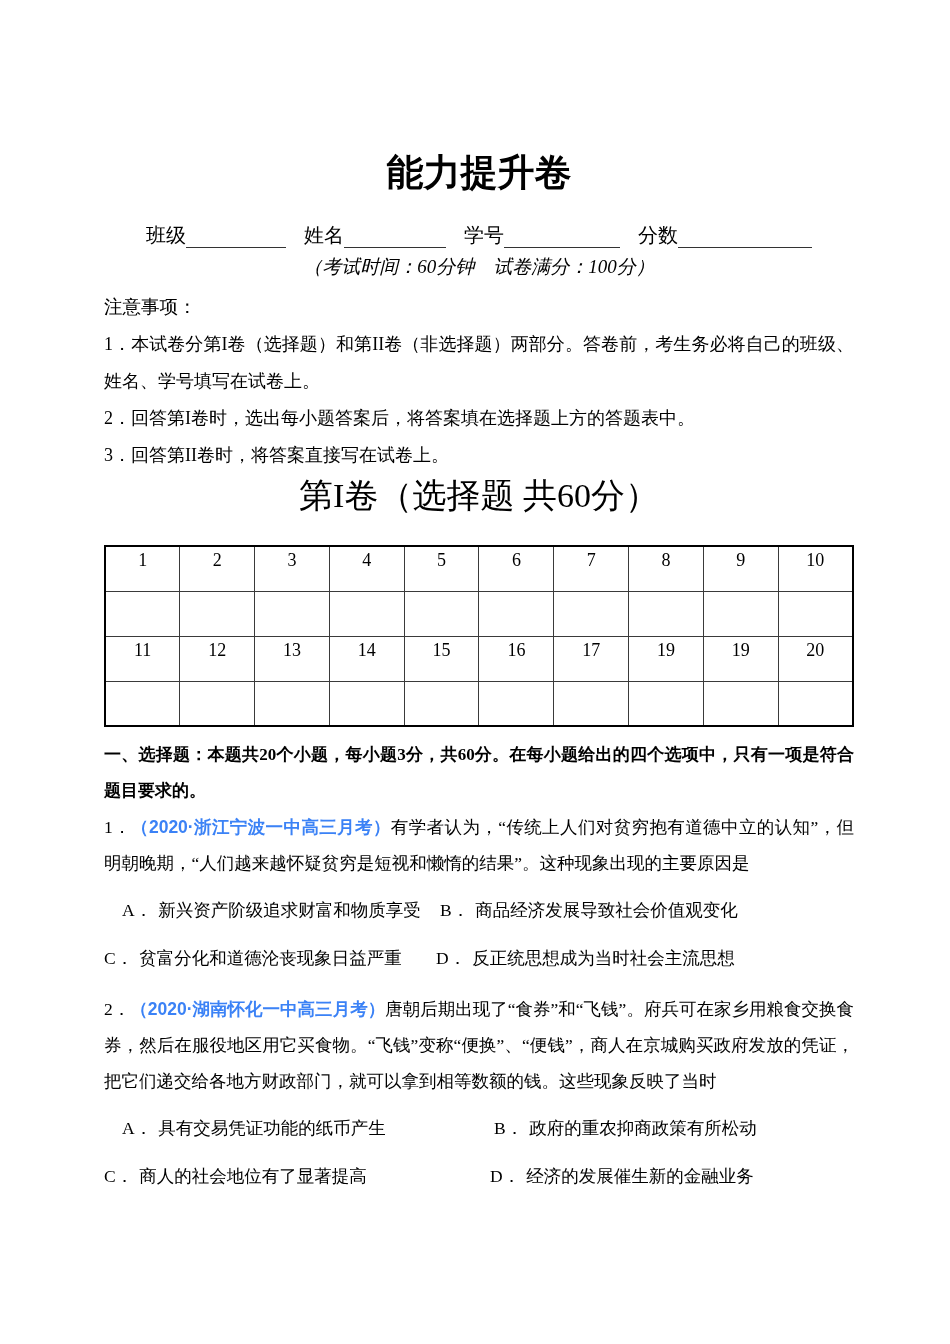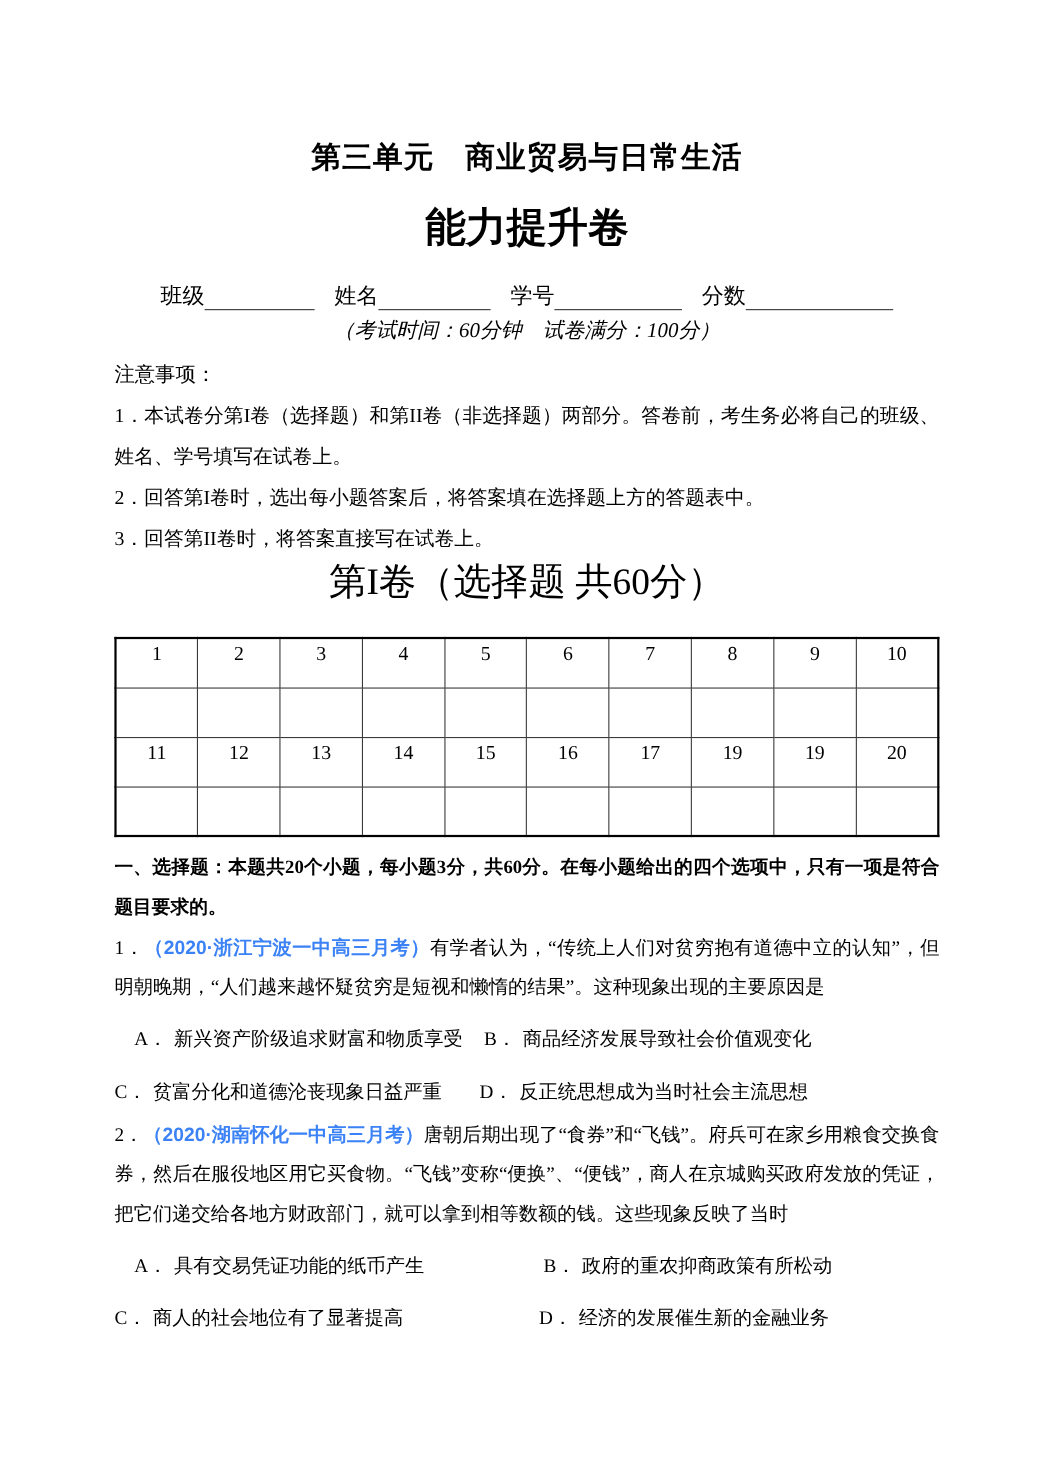--- a/index.html
+++ b/index.html
@@ -74,39 +74,38 @@
     margin-top: 10px;
     font-family: Liberation Serif, serif;
     font-weight: 700;
     font-size: 17px; line-height: 36px;
     text-align: justify;
   }
   .stem {
     font-size: 17.5px; line-height: 36px;
     text-align: justify;
   }
-  .q2 .stem { margin-top: 8px; }
+  .q2 .stem { margin-top: 20px; }
   .stem .source {
     color: #3b82f6;
     font-weight: 700;
     font-family: "Liberation Sans", "DejaVu Sans", sans-serif;
   }
   .opt-row { display: flex; font-size: 17.5px; line-height: 26px; }
   .opt-row.first { margin-top: 16px; margin-left: 18px; }
   .opt-row.second { margin-top: 22px; gap: 14px; }
   .q1 .opt-col1 { width: 318px; }
   .q2 .opt-col1 { width: 372px; }
   .opt .opt-label { margin-right: 6px; }
 </style>
 </head>
 <body>
 
 <div class="page">
 
-  <h1 class="unit-title">第三单元　商业贸易与日常生活</h1>
 
   <h2 class="paper-title">能力提升卷</h2>
 
   <div class="info-line">
     <span class="info-field">
       <span>班级</span>
       <span class="blank"></span>
     </span>
     <span class="info-field">
       <span>姓名</span>

